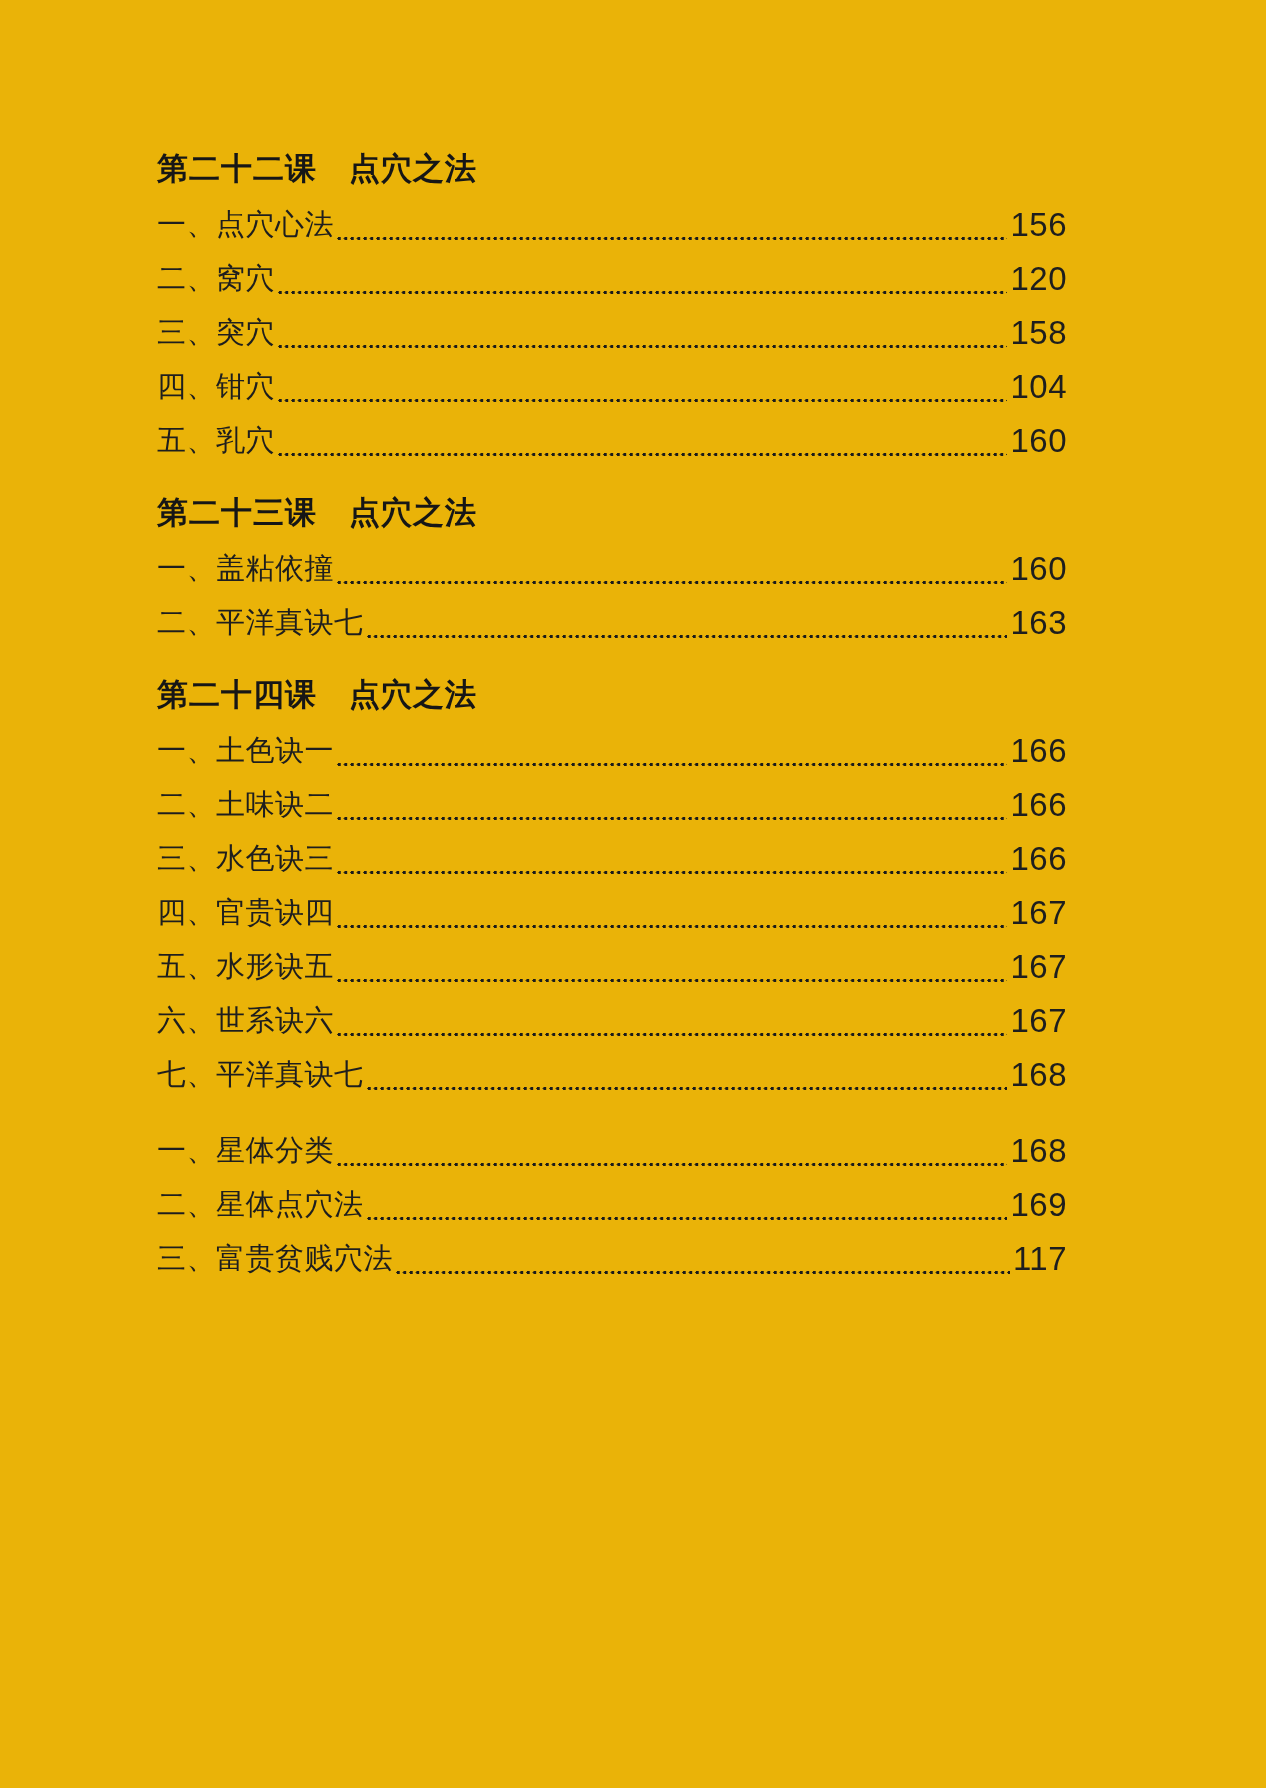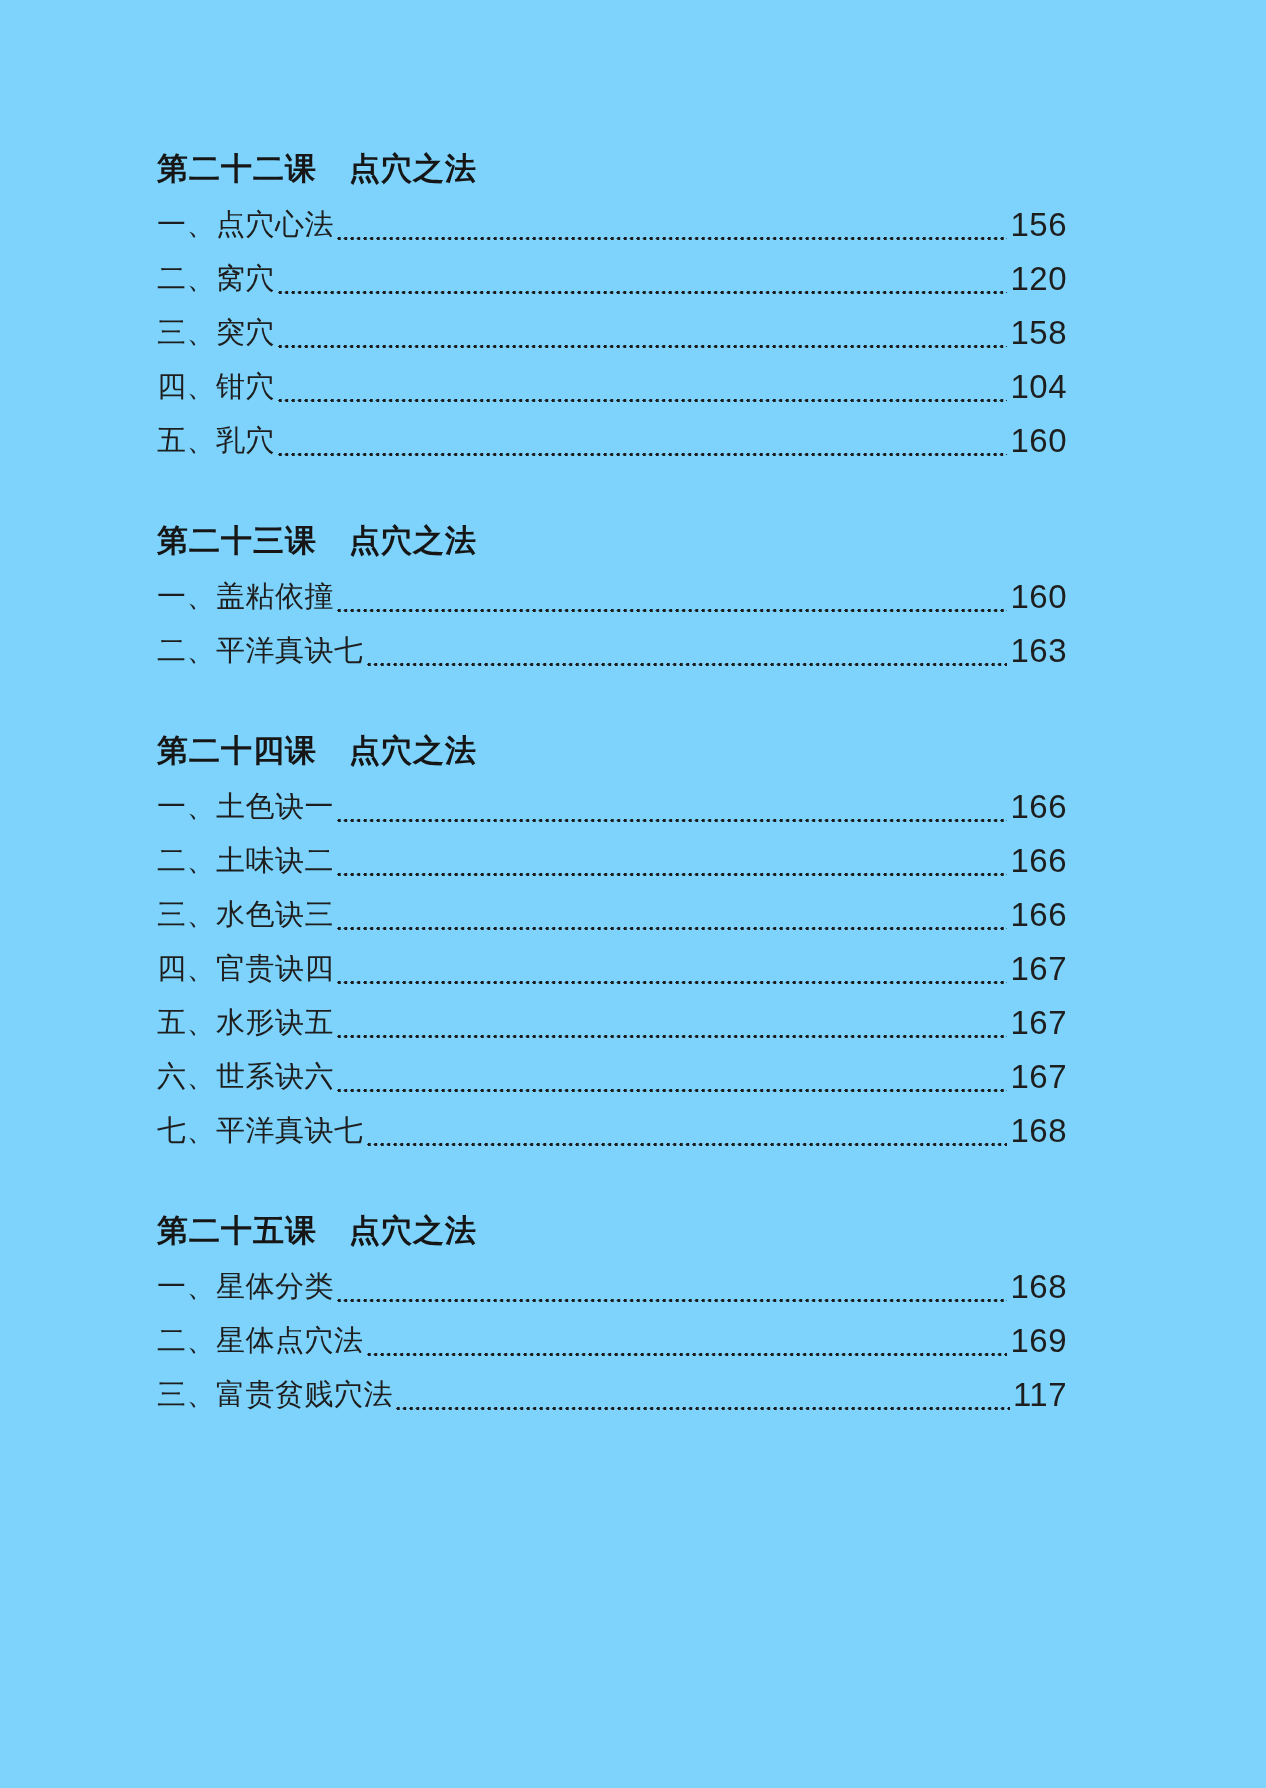--- a/index.html
+++ b/index.html
@@ -11,31 +11,31 @@
     height: 1788px;
     position: relative;
     background: #fbfbfa;
     color: #1c1c1c;
     font-family: "Liberation Sans", "DejaVu Sans", sans-serif;
     overflow: hidden;
   }
   .page {
     position: absolute;
     inset: 0;
-    background: #7dd3fc;
+    background: #eab308;
     text-decoration: underline;
   }
   .content {
     position: absolute;
     left: 157px;
     top: 146px;
     width: 910px;
   }
   .toc-section + .toc-section {
-    margin-top: 50px;
+    margin-top: 22px;
   }
   .section-title {
     font-size: 31px;
     font-weight: 700;
     line-height: 46px;
     margin: 0 0 6px 0;
     letter-spacing: 1px;
     color: #161616;
   }
   .toc-row {
@@ -166,21 +166,20 @@
 
   <div class="toc-row">
     <span class="toc-label">七、平洋真诀七</span>
     <span class="leader"></span>
     <span class="toc-page">168</span>
   </div>
 </div>
   </section>
 
   <section class="toc-section">
-    <h2 class="section-title">第二十五课　点穴之法</h2>
     <div class="items">
   <div class="toc-row">
     <span class="toc-label">一、星体分类</span>
     <span class="leader"></span>
     <span class="toc-page">168</span>
   </div>
 
   <div class="toc-row">
     <span class="toc-label">二、星体点穴法</span>
     <span class="leader"></span>

